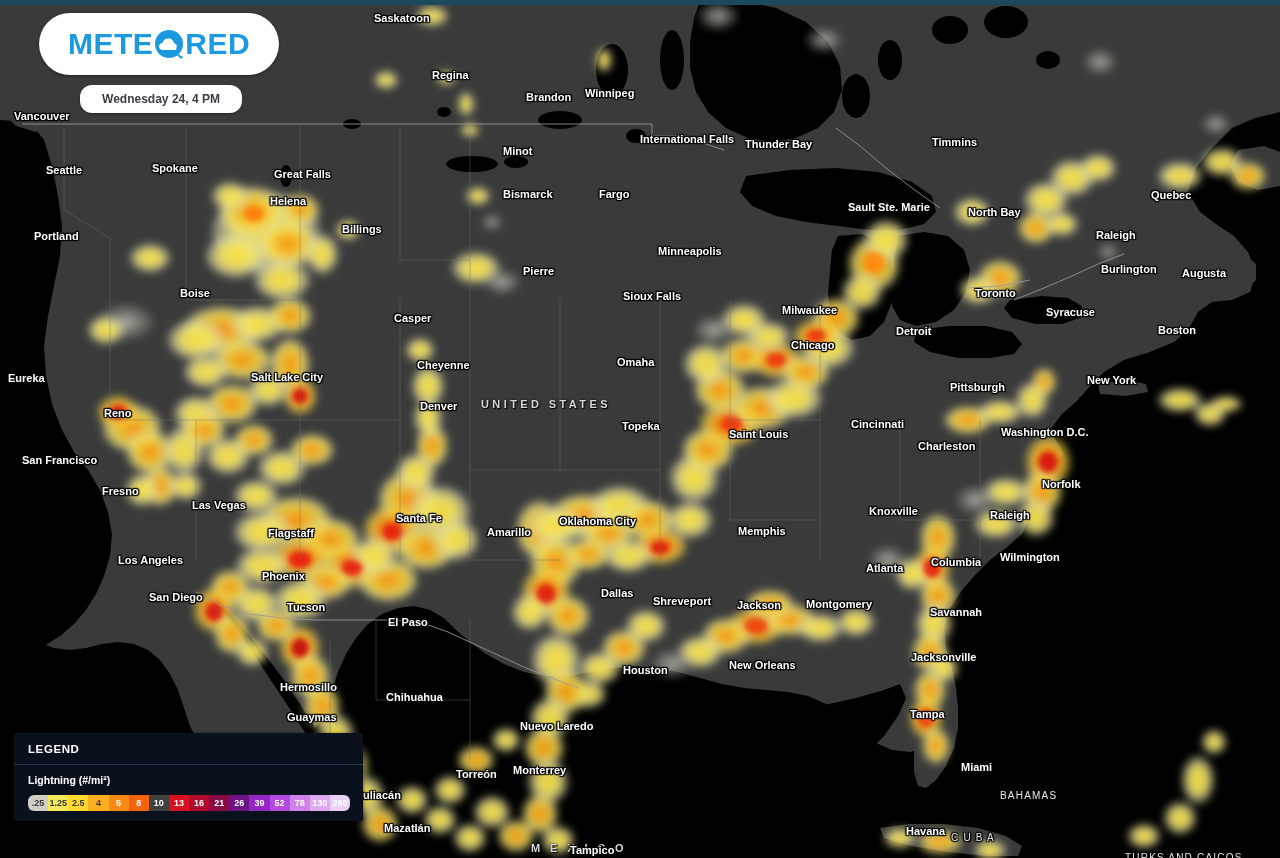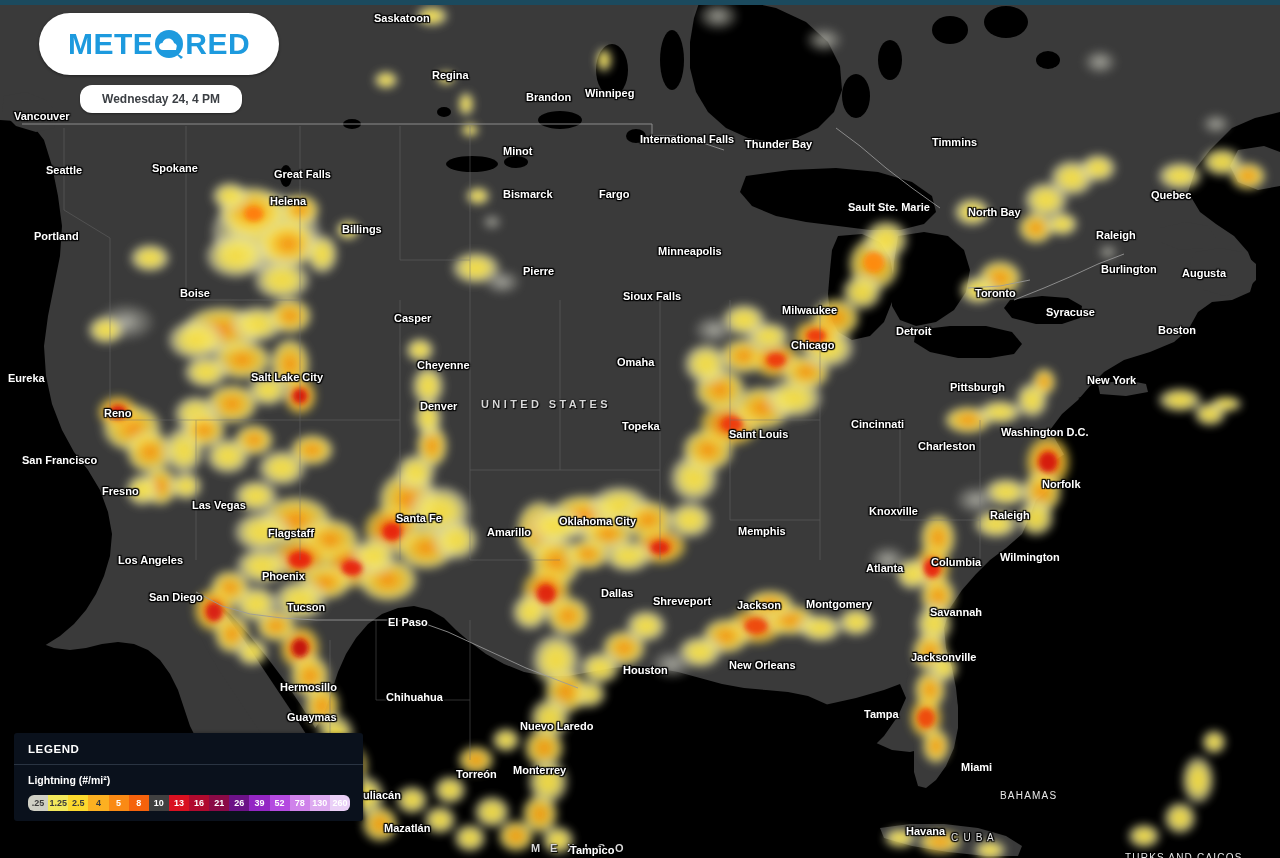--- a/index.html
+++ b/index.html
@@ -637,21 +637,21 @@
       <div class="map-label" style="left: 930px; top: 607px;">Savannah</div>
       <div class="map-label" style="left: 911px; top: 652px;">Jacksonville</div>
       <div class="map-label" style="left: 806px; top: 599px;">Montgomery</div>
       <div class="map-label" style="left: 737px; top: 600px;">Jackson</div>
       <div class="map-label" style="left: 738px; top: 526px;">Memphis</div>
       <div class="map-label" style="left: 653px; top: 596px;">Shreveport</div>
       <div class="map-label" style="left: 601px; top: 588px;">Dallas</div>
       <div class="map-label" style="left: 559px; top: 516px;">Oklahoma City</div>
       <div class="map-label" style="left: 623px; top: 665px;">Houston</div>
       <div class="map-label" style="left: 729px; top: 660px;">New Orleans</div>
-      <div class="map-label" style="left: 864px; top: 709px;">Tampa</div>
+      <div class="map-label" style="left: 910px; top: 709px;">Tampa</div>
       <div class="map-label" style="left: 961px; top: 762px;">Miami</div>
       <div class="map-label" style="left: 906px; top: 826px;">Havana</div>
       <div class="map-label" style="left: 280px; top: 682px;">Hermosillo</div>
       <div class="map-label" style="left: 287px; top: 712px;">Guaymas</div>
       <div class="map-label" style="left: 386px; top: 692px;">Chihuahua</div>
       <div class="map-label" style="left: 355px; top: 790px;">Culiacán</div>
       <div class="map-label" style="left: 384px; top: 823px;">Mazatlán</div>
       <div class="map-label" style="left: 456px; top: 769px;">Torreón</div>
       <div class="map-label" style="left: 513px; top: 765px;">Monterrey</div>
       <div class="map-label" style="left: 520px; top: 721px;">Nuevo Laredo</div>

